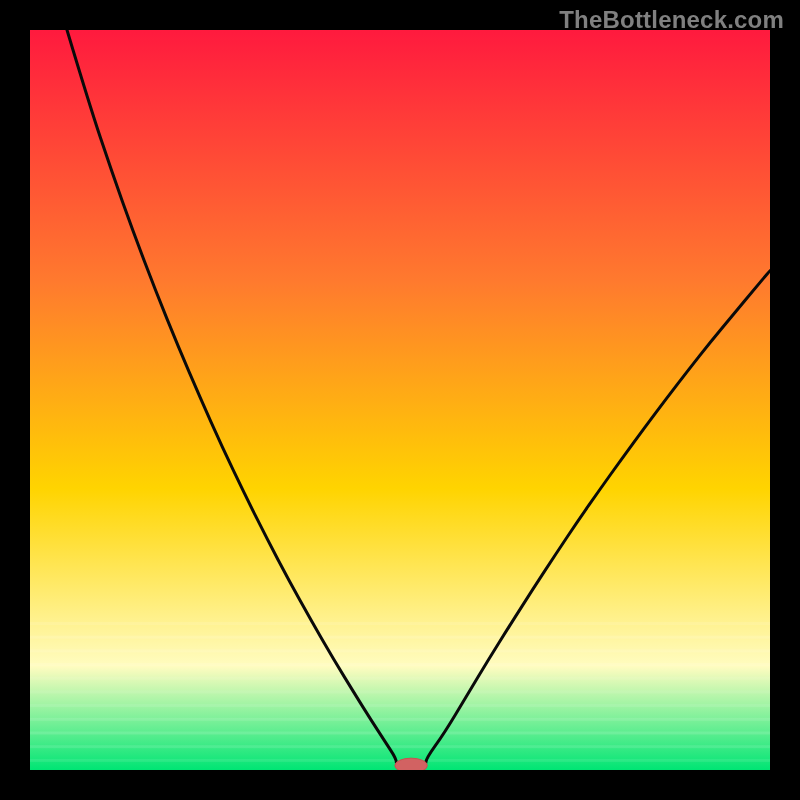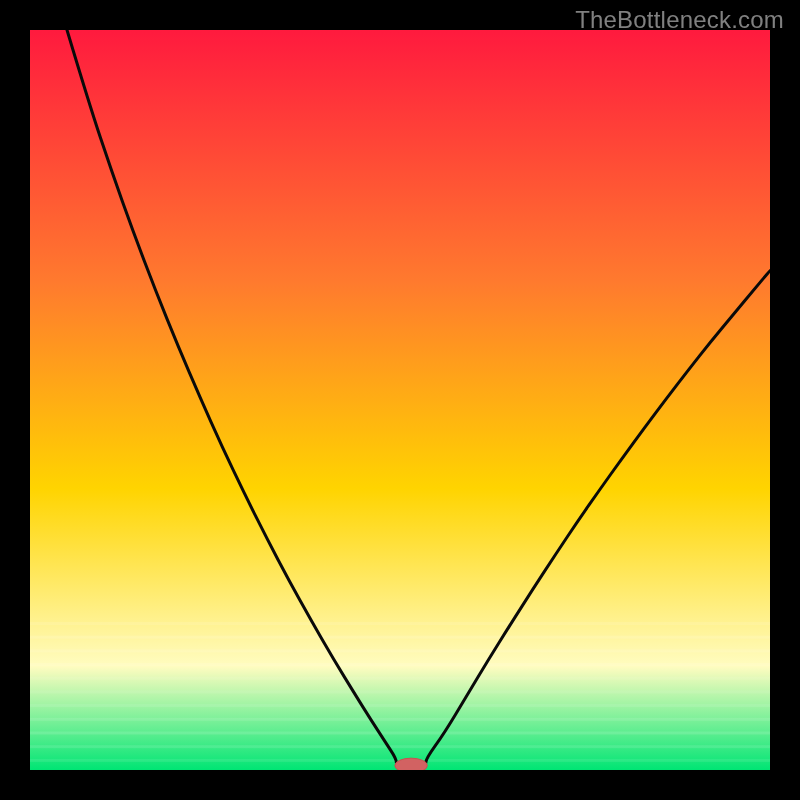--- a/index.html
+++ b/index.html
@@ -31,21 +31,21 @@
     display: block;
     width: 740px;
     height: 740px;
   }
   .watermark {
     position: absolute;
     top: 6px;
     right: 16px;
     color: #808080;
     font-size: 24px;
-    font-weight: 400;
+    font-weight: 700;
     letter-spacing: 0.2px;
     user-select: none;
   }
 </style>
 </head>
 <body>
 
 <div class="frame">
 
   <div class="watermark">TheBottleneck.com</div>

